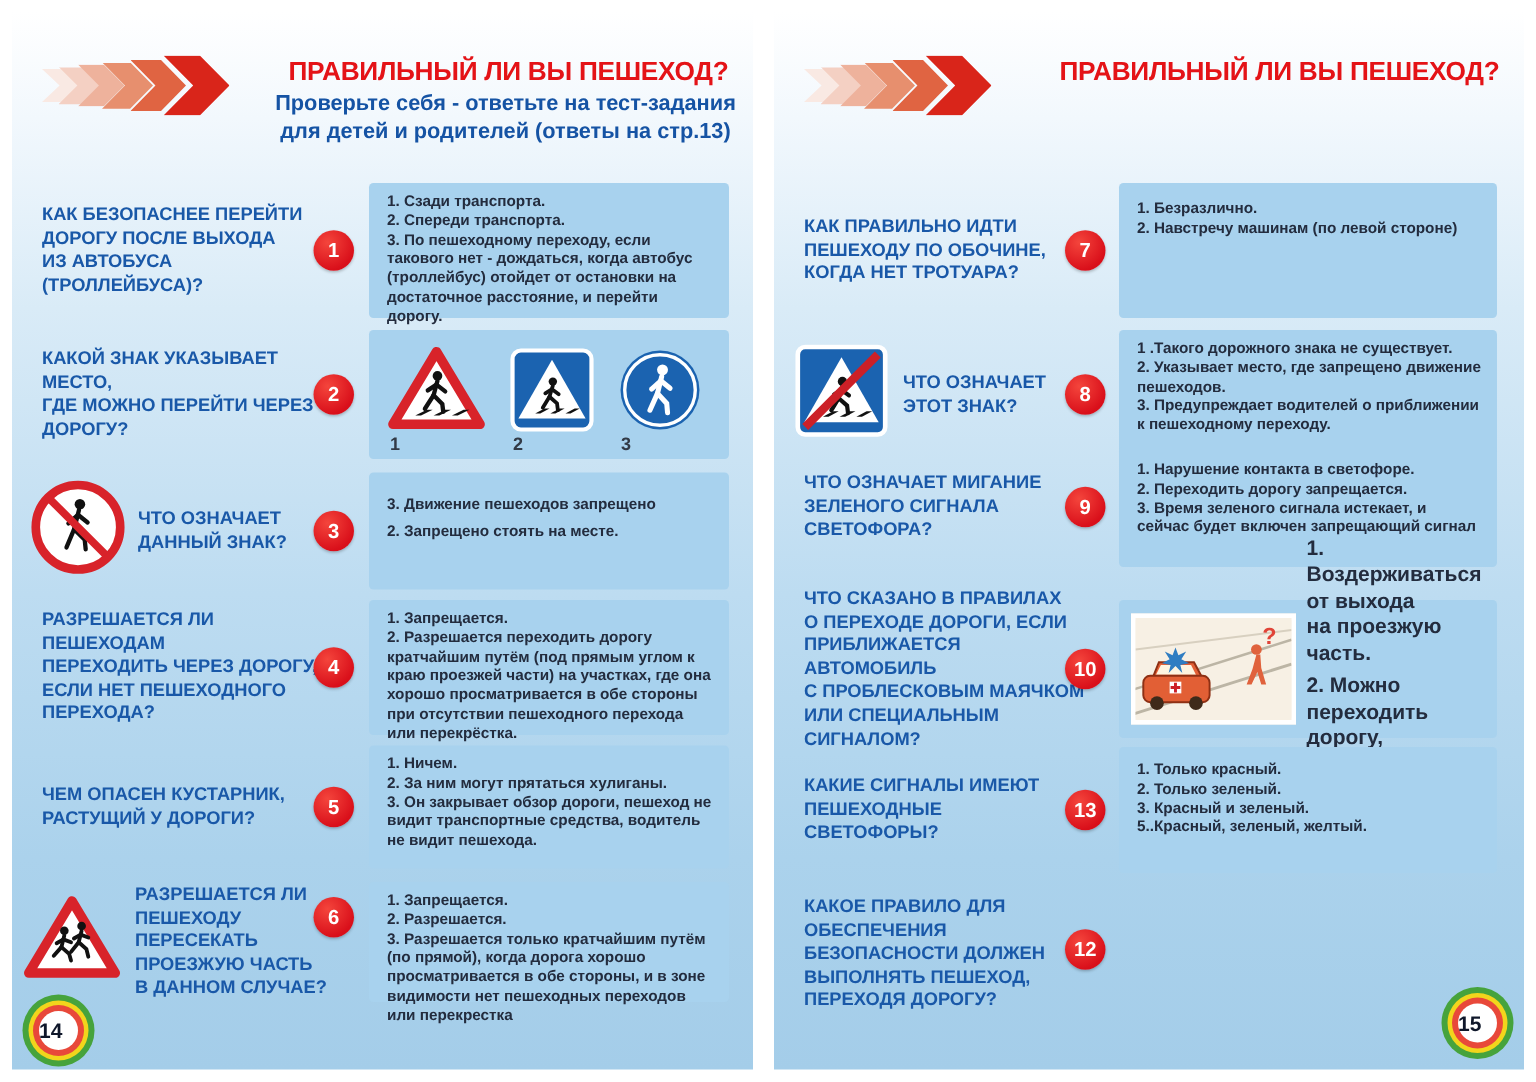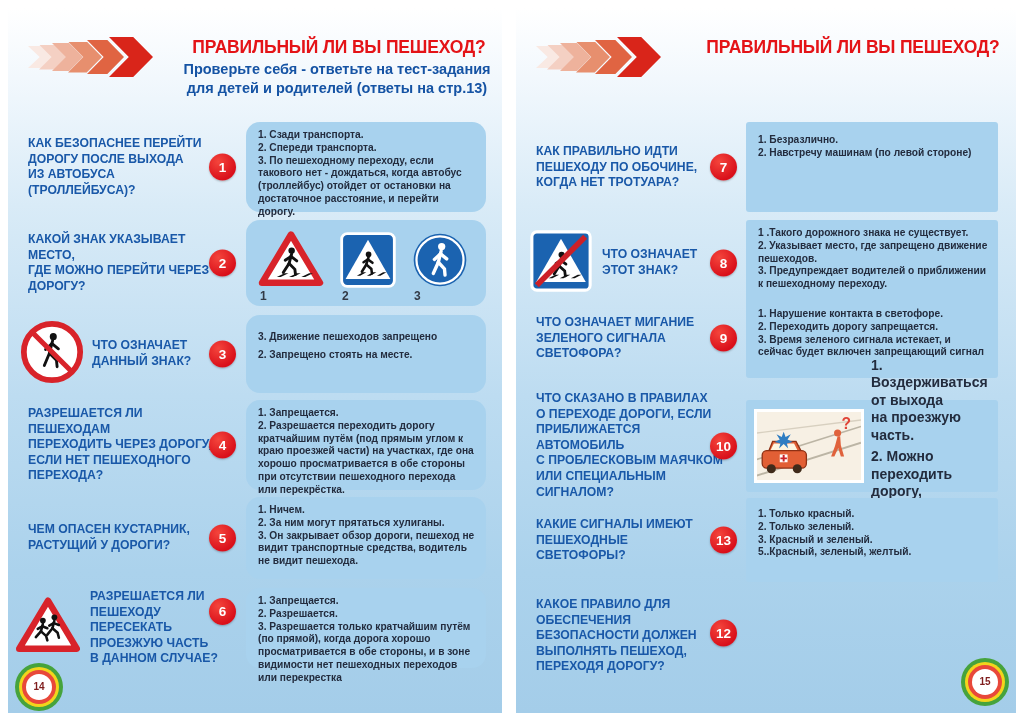--- a/index.html
+++ b/index.html
@@ -34,38 +34,38 @@
   .vc{top:50%;transform:translateY(-50%);}
   .badge{position:absolute;width:27px;height:27px;border-radius:50%;
          background:radial-gradient(circle at 35% 30%,#f4453c,#d90f1a 72%);
          color:#fff;font-size:13.5px;font-weight:700;line-height:27px;text-align:center;
          top:50%;transform:translateY(-50%);box-shadow:0 1px 2px rgba(0,0,0,.25);}
   .page.left .badge{left:201px;}
   .page.right .badge{left:194px;}
   .badge.at-top{top:10px;transform:none;}
   .abox{position:absolute;top:0;bottom:0;background:#a8d2ee;border-radius:3px;
         padding:7px 10px 6px 12px;box-sizing:border-box;}
-  .page.left .abox{left:238px;width:240px;border-radius:14px;}
+  .page.left .abox{left:238px;width:240px;}
   .page.right .abox{left:230px;width:252px;}
   .ans{color:#232c3e;font-size:10.2px;font-weight:700;line-height:1.25;white-space:pre-line;}
 
   .qsign{position:absolute;}
   
   .signs{display:flex;align-items:flex-end;gap:16px;padding-top:3px;}
   .signwrap{display:flex;flex-direction:column;align-items:flex-start;}
   .slabel{font-size:12px;font-weight:700;color:#323a46;margin-top:1px;margin-left:2px;}
 
   
   .q10box{display:flex;align-items:center;gap:7px;}
   .illus{background:#f7f0e4;border:3px solid #ffffff;line-height:0;flex:0 0 auto;}
   .q10box .ans{font-size:14px;}
 
   
   .pnum{position:absolute;width:26px;height:26px;border-radius:50%;background:#ffffff;
-        color:#7f1d1d;font-size:10px;font-weight:700;line-height:26px;text-align:center;
+        color:#0f172a;font-size:14px;font-weight:700;line-height:26px;text-align:left;
         box-shadow:0 0 0 4px #e8483a,0 0 0 7px #f2d51c,0 0 0 11px #46a33c;}
   .page.left .pnum{left:18px;top:666px;}
   .page.right .pnum{left:456px;top:661px;}
 </style>
 </head>
 <body>
 
 <div class="page left">
 
   <div class="chevrons">

